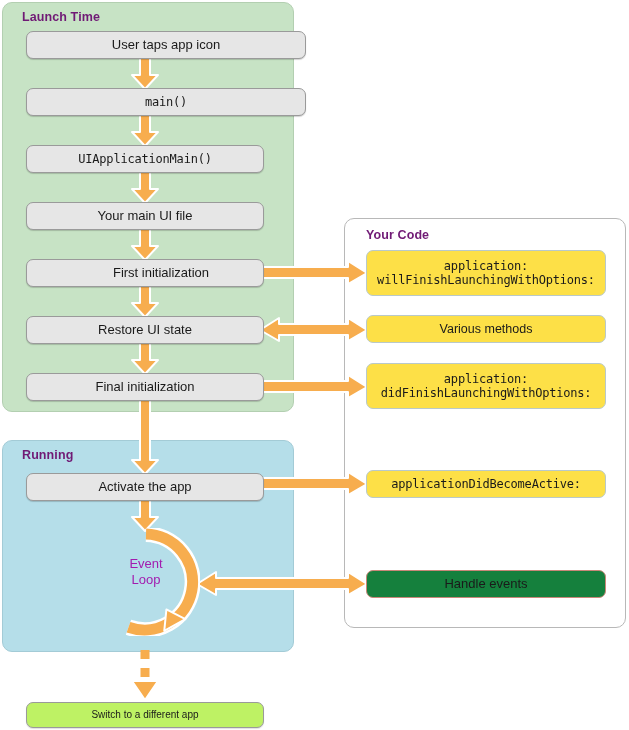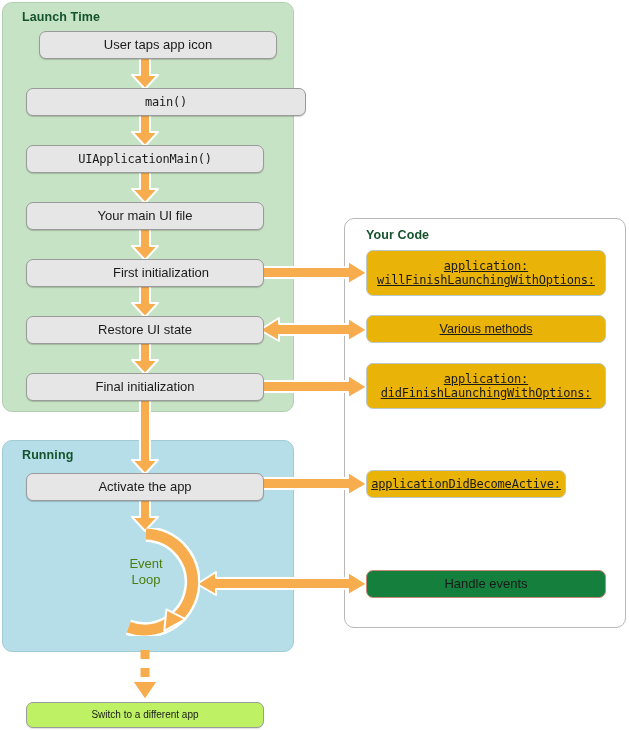--- a/index.html
+++ b/index.html
@@ -32,21 +32,21 @@
   }
   .panel-yourcode {
     left: 344px; top: 218px; width: 282px; height: 410px;
     background: #ffffff;
     border: 1px solid #b8b8b8;
   }
   .panel-title {
     position: absolute;
     font-size: 12.5px;
     font-weight: bold;
-    color: #14532d;
+    color: #701a75;
     letter-spacing: 0.1px;
     white-space: nowrap;
   }
   .title-launch   { left: 22px; top: 10px; }
   .title-running  { left: 22px; top: 448px; }
   .title-yourcode { left: 366px; top: 228px; }
 
   
   .box {
     position: absolute;
@@ -66,52 +66,51 @@
     box-shadow: 0 1px 1px rgba(0,0,0,0.18);
     font-size: 13px;
   }
   .box-white {
     background: #bef264;
     border: 1px solid #9a9a9a;
     box-shadow: 0 1px 1px rgba(0,0,0,0.12);
     font-size: 10px;
   }
   .box-code {
-    background: #eab308;
+    background: #fde047;
     border: 1px solid #b9c9c9;
     font-size: 12.5px;
-    text-decoration: underline;
   }
   .box-salmon {
     background: #15803d;
     border: 1px solid #c98779;
     font-size: 13px;
   }
   .mono {
     font-family: "DejaVu Sans Mono", "Liberation Mono", monospace;
     font-size: 12px;
     letter-spacing: -0.2px;
   }
 
   
-  .s1 { left: 26px; top: 31px;  width: 238px; height: 28px; margin-left: 13px; }
+  .s1 { left: 26px; top: 31px;  width: 280px; height: 28px; }
   .s2 { left: 26px; top: 88px;  width: 280px; height: 28px; }
   .s3 { left: 26px; top: 145px; width: 238px; height: 28px; }
   .s4 { left: 26px; top: 202px; width: 238px; height: 28px; }
   .s5 { left: 26px; top: 259px; width: 238px; height: 28px; padding-left: 32px; }
   .s6 { left: 26px; top: 316px; width: 238px; height: 28px; }
   .s7 { left: 26px; top: 373px; width: 238px; height: 28px; }
   .s8 { left: 26px; top: 473px; width: 238px; height: 28px; }
   .s9 { left: 26px; top: 702px; width: 238px; height: 26px; }
 
   
   .c1 { left: 366px; top: 250px; width: 240px; height: 46px; }
   .c2 { left: 366px; top: 315px; width: 240px; height: 28px; }
   .c3 { left: 366px; top: 363px; width: 240px; height: 46px; }
-  .c4 { left: 366px; top: 470px; width: 200px; height: 28px; }
+  .c4 { left: 366px; top: 470px; width: 240px; height: 28px; }
   .c5 { left: 366px; top: 570px; width: 240px; height: 28px; }
 
   
   .arrow-svg {
     position: absolute;
     z-index: 3;
     overflow: visible;
   }
   .ar-fill { fill: #f7ad4e; stroke: #ffffff; stroke-width: 2; stroke-linejoin: round; }
   .ar-dash {
@@ -121,21 +120,21 @@
     fill: none;
   }
 
   
   .loop-wrap { position: absolute; left: 92px; top: 528px; width: 108px; height: 108px; z-index: 4; }
   .loop-label {
     position: absolute;
     left: 92px; top: 556px; width: 108px;
     text-align: center;
     font-size: 13px;
-    color: #4d7c0f;
+    color: #a21caf;
     line-height: 1.25;
     z-index: 6;
   }
 </style>
 </head>
 <body>
 
 <div class="stage">
 
   <div class="panel panel-launch"></div>

